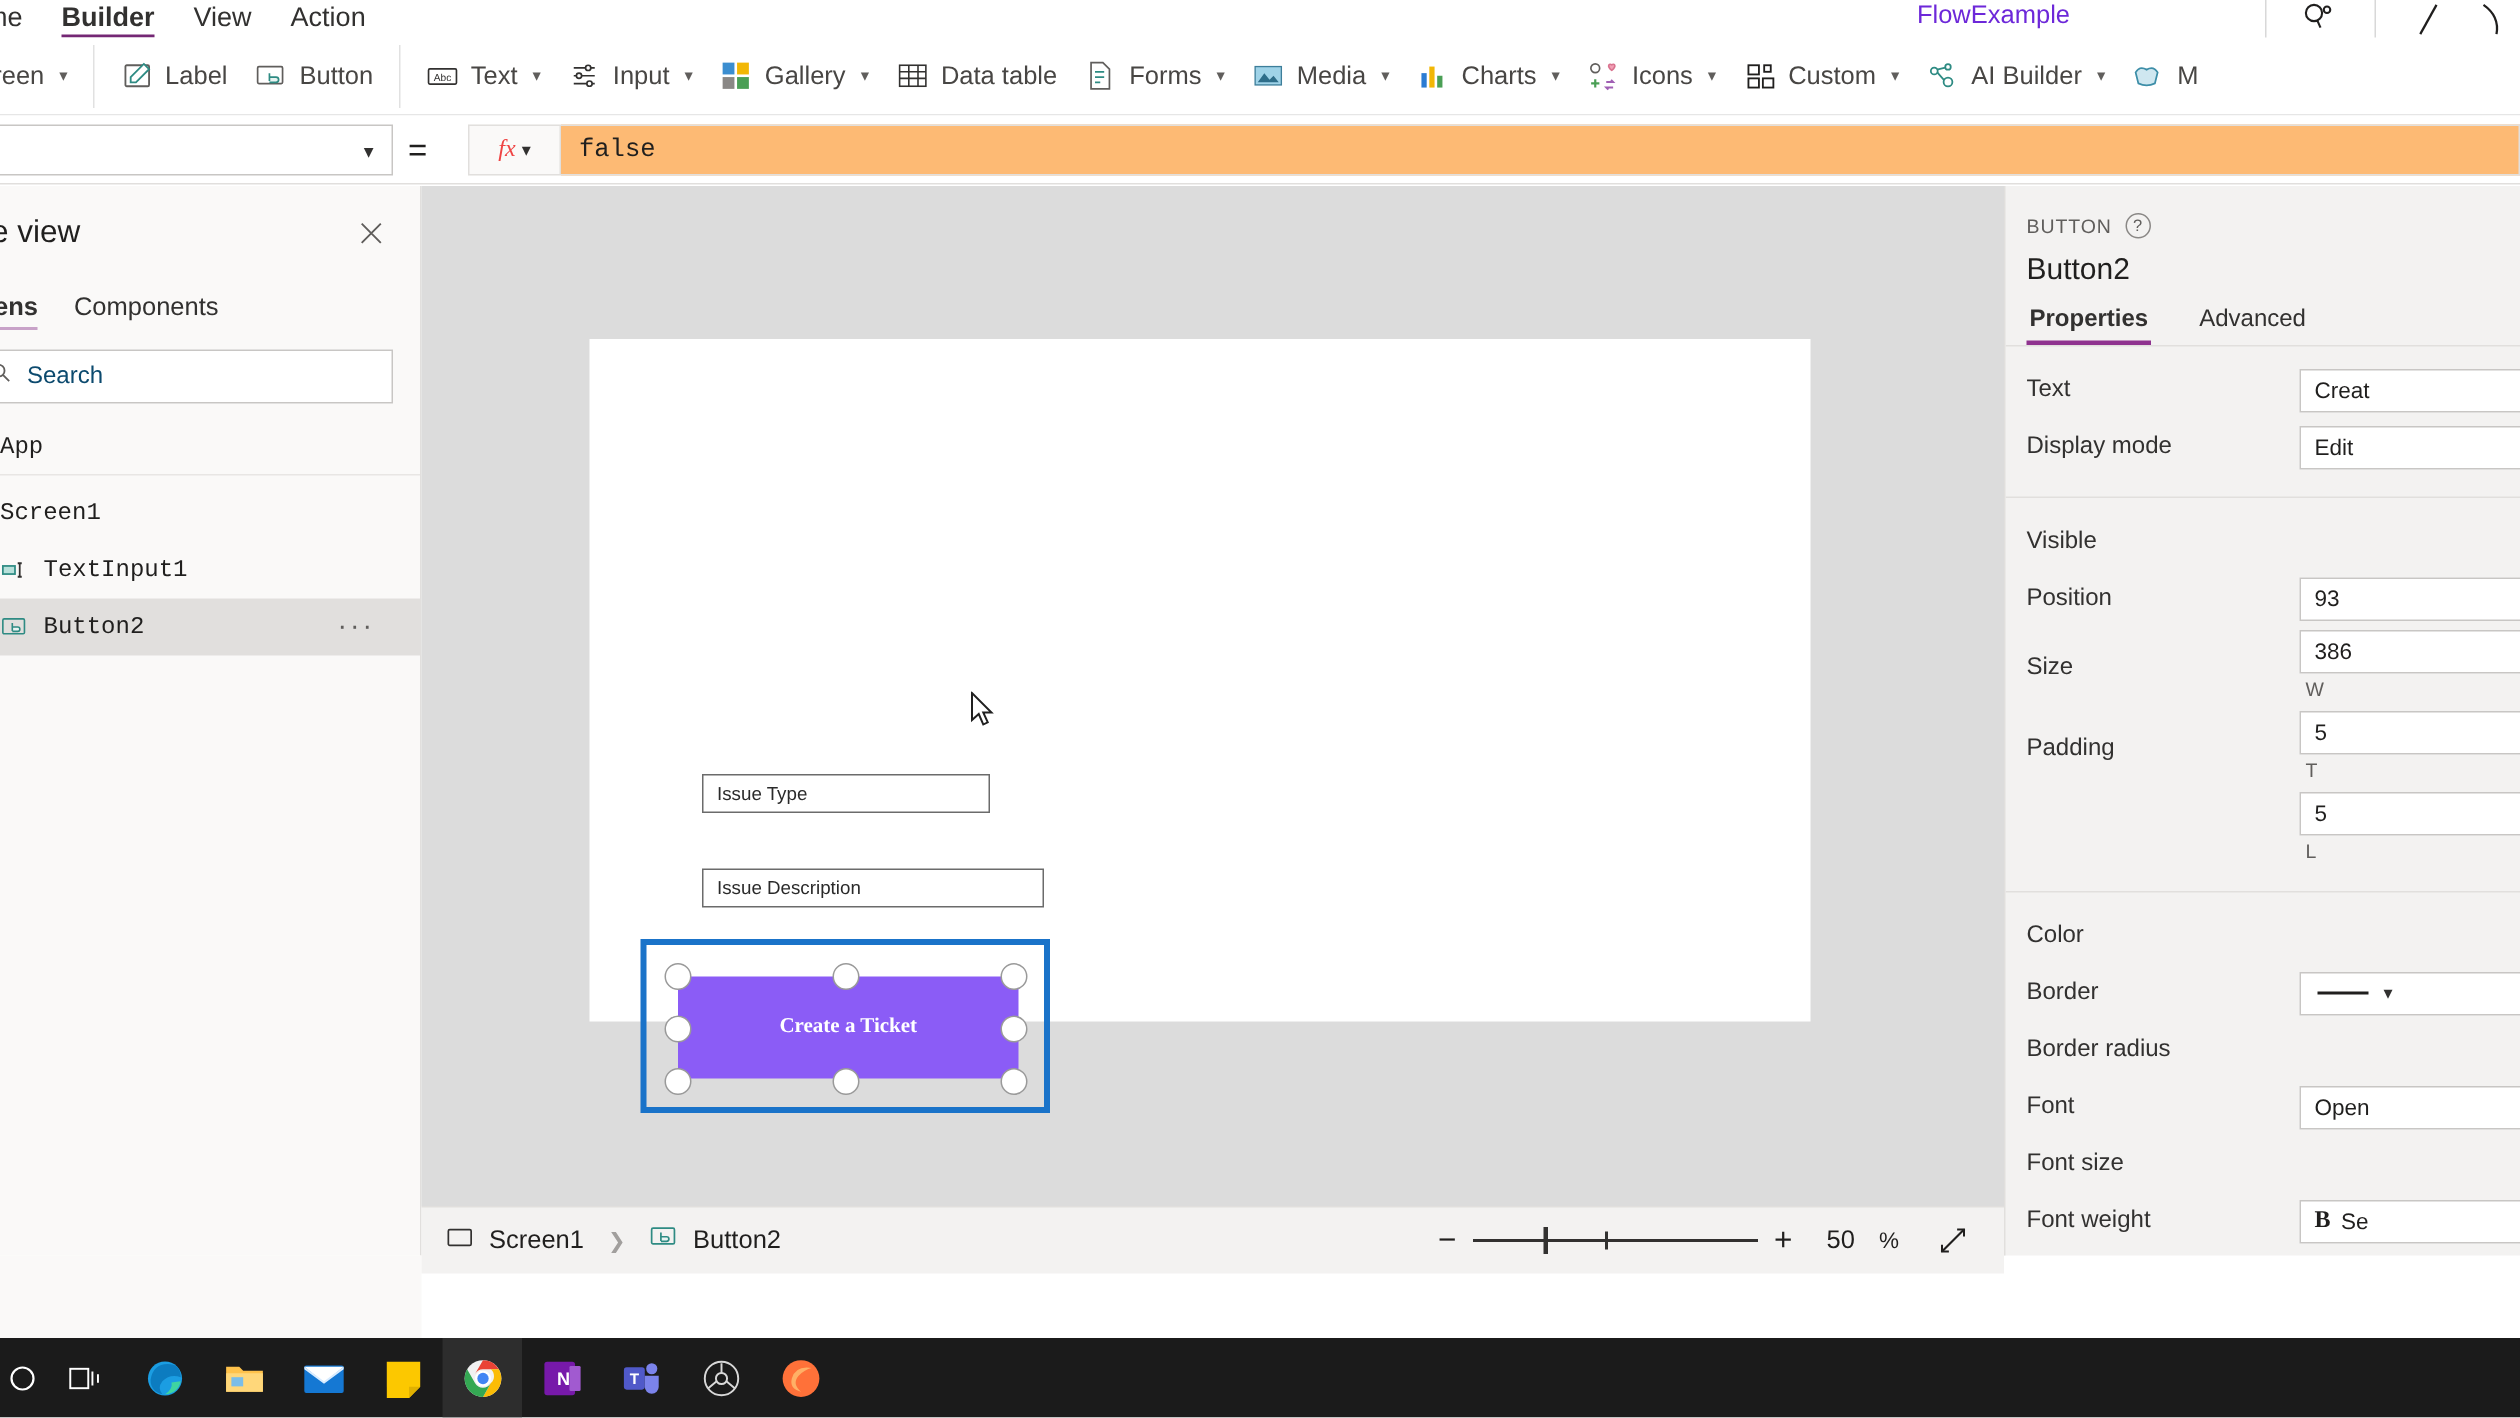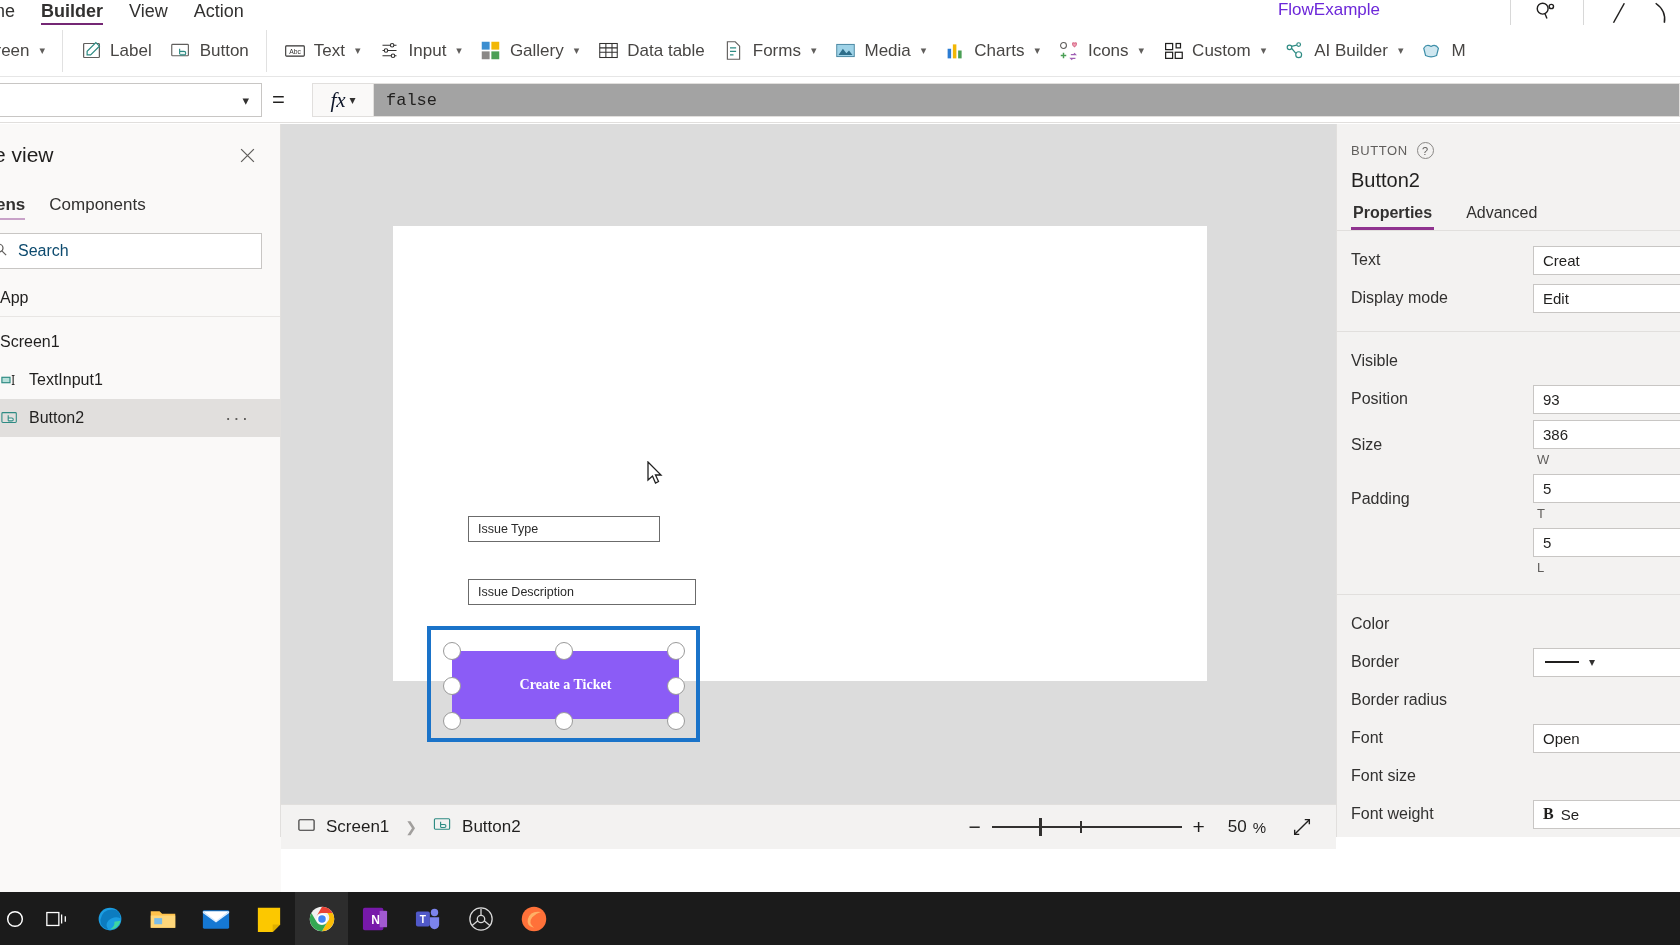--- a/index.html
+++ b/index.html
@@ -63,24 +63,24 @@
     position:absolute; left:-20px; top:6px; width:282px; height:34px;
     border:1px solid #c8c6c4; background:#fff;
     display:flex; align-items:center; justify-content:flex-end; padding-right:12px;
   }
   .eq-sign { position:absolute; left:272px; top:10px; font-size:22px; color:#201f1e; }
   .fx-box {
     position:absolute; left:312px; top:6px; width:62px; height:34px;
     border:1px solid #e1dfdd; background:#faf9f8;
     display:flex; align-items:center; justify-content:center; gap:4px;
   }
-  .fx-glyph { font-family:"Liberation Serif", serif; font-style:italic; font-size:21px; color:#0f172a;}
+  .fx-glyph { font-family:"Liberation Serif", serif; font-style:italic; font-size:16px; color:#ef4444;}
   .formula-input {
     position:absolute; left:374px; top:6px; right:0; height:34px;
-    border:1px solid #e1dfdd; border-left:none; background:#a3a3a3;
+    border:1px solid #e1dfdd; border-left:none; background:#fdba74;
     display:flex; align-items:center; padding-left:12px;
     font-family:"Liberation Mono", monospace; font-size:17px; color:#201f1e;
   }
 
   
   .treepanel {
     position:absolute; left:0; top:124px; width:281px; height:713px;
     background:#faf9f8; border-right:1px solid #e1dfdd;
   }
   .tree-header {
@@ -109,21 +109,21 @@
     display:flex; align-items:center; padding-left:10px; gap:10px;
   }
   .search-ph { font-size:16px; color:#0c4a6e; }
   .tree-row {
     height:38px; display:flex; align-items:center; gap:9px;
     padding-left:0px; font-size:16px; color:#201f1e; cursor:pointer;
     position:relative;
   }
   .tree-row.app-row { border-bottom:1px solid #e8e6e4; height:38px;}
   .tree-row.sel { background:#e1dfdd; }
-  .tree-row .rowlabel { white-space:nowrap; }
+  .tree-row .rowlabel { white-space:nowrap;font-family:Liberation Mono, monospace; }
   .tree-ico { width:20px; height:20px; display:flex; align-items:center; justify-content:center; flex:0 0 20px; }
   .ellipsis { position:absolute; right:30px; font-size:19px; color:#605e5c; letter-spacing:2px; }
 
   
   .canvaswrap {
     position:absolute; left:281px; top:124px; right:344px; height:680px;
     background:#dcdcdc; overflow:hidden;
   }
   .canvas-screen {
     position:absolute; left:112px; top:102px; width:814px; height:455px;
@@ -192,21 +192,21 @@
     font-size:17px; color:#201f1e; white-space:nowrap;
   }
   .crumb-sep { color:#a19f9d; font-size:14px; }
   .zoomgrp { position:absolute; right:16px; display:flex; align-items:center; gap:0px; }
   .zbtn { width:34px; height:34px; display:flex; align-items:center; justify-content:center; font-size:21px; color:#201f1e; cursor:pointer;}
   .ztrack { position:relative; width:190px; height:34px; display:flex; align-items:center; }
   .ztrack .line { position:absolute; left:0; right:0; height:2px; background:#323130; }
   .ztrack .thumb { position:absolute; left:47px; width:3px; height:18px; background:#323130; }
   .ztrack .tick { position:absolute; left:82px; width:14px; height:2px; background:#323130;}
   .ztrack .tickv { position:absolute; left:88px; width:2px; height:12px; background:#323130;}
-  .zlevel { font-size:17px; color:#201f1e; margin:0 6px 0 12px;}
+  .zlevel { font-size:17px; color:#201f1e; margin:0 16px 0 12px;}
   .zpct { font-size:15px; color:#201f1e; margin-right:18px; }
   .zfit { width:36px; height:34px; display:flex; align-items:center; justify-content:center; }
   .leftpad-bottom {
     position:absolute; left:0; top:837px; width:281px; height:71px; background:#faf9f8;
   }
 
   
   .taskbar {
     position:absolute; left:0; bottom:0; width:1680px; height:53px;
     background:#1b1b1b; display:flex; align-items:center; padding-left:0px;

